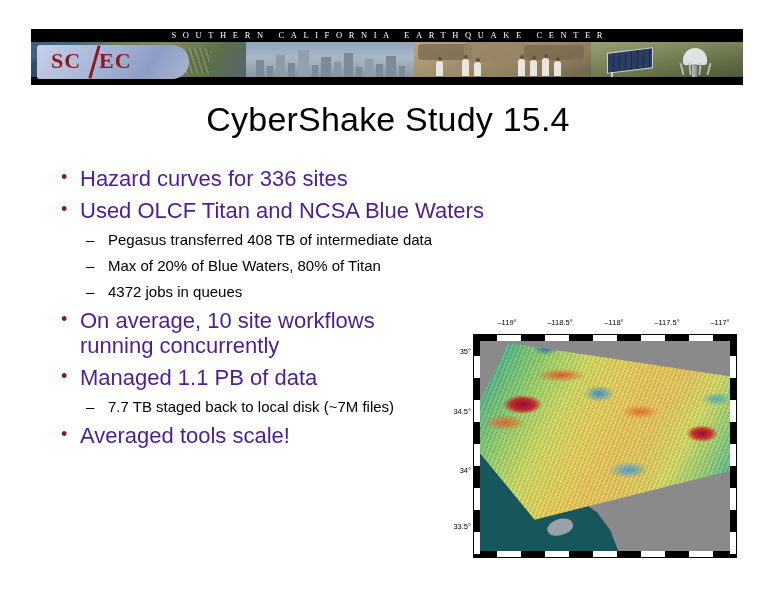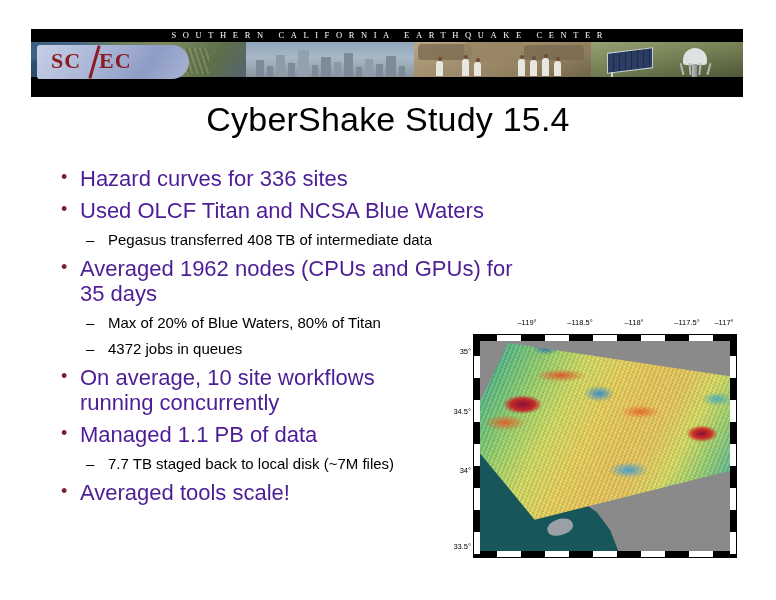--- a/index.html
+++ b/index.html
@@ -15,21 +15,21 @@
     font-family: "Liberation Sans", sans-serif;
     -webkit-font-smoothing: antialiased;
   }
 
   
   .banner {
     position: absolute;
     left: 31px;
     top: 29px;
     width: 712px;
-    height: 68px;
+    height: 56px;
     background: #000000;
     overflow: hidden;
   }
   .banner-strip {
     position: absolute;
     left: 0; top: 0;
     width: 100%;
     height: 13px;
     background: #000000;
     z-index: 6;
@@ -299,21 +299,20 @@
     box-sizing:border-box; border:1px solid #000; pointer-events:none;
   }
   .xt {
     position:absolute;
     top: 6px;
     font-size: 7.5px;
     color:#000;
     transform: translateX(-50%);
     white-space:nowrap;
     font-family:"Liberation Sans", sans-serif;
-    margin-left:20px;
   }
   .yt {
     position:absolute;
     left: 0px;
     font-size: 7.5px;
     color:#000;
     transform: translateY(-50%);
     white-space:nowrap;
     text-align:right;
     width: 19px;
@@ -383,21 +382,20 @@
     <span class="logo-text" style="left:62px;">EC</span>
   </div>
 </div>
 
 <div class="slide-title">CyberShake Study 15.4</div>
 
 <div class="content">
   <p class="b1">Hazard curves for 336 sites</p>
   <p class="b1">Used OLCF Titan and NCSA Blue Waters</p>
   <p class="b2">Pegasus transferred 408 TB of intermediate data</p>
-  <p class="b1">Averaged 1962 nodes (CPUs and GPUs) for 35 days</p>
   <p class="b2">Max of 20% of Blue Waters, 80% of Titan</p>
   <p class="b2">4372 jobs in queues</p>
   <p class="b1" style="width:350px;">On average, 10 site workflows running concurrently</p>
   <p class="b1">Managed 1.1 PB of data</p>
   <p class="b2">7.7 TB staged back to local disk (~7M files)</p>
   <p class="b1">Averaged tools scale!</p>
 </div>
 
 <div class="map-fig">
 
@@ -411,19 +409,19 @@
   <div class="tickbar tb-top"></div>
   <div class="tickbar tb-bottom"></div>
   <div class="tickbar vert tb-left"></div>
   <div class="tickbar vert tb-right"></div>
   <div class="frame-line"></div>
 
   <div class="xt" style="left:55px;">–119°</div>
   <div class="xt" style="left:108px;">–118.5°</div>
   <div class="xt" style="left:162px;">–118°</div>
   <div class="xt" style="left:215px;">–117.5°</div>
-  <div class="xt" style="left:252px;">–117°</div>
+  <div class="xt" style="left:268px;">–117°</div>
 
   <div class="yt" style="top:39px;">35°</div>
   <div class="yt" style="top:99px;">34.5°</div>
   <div class="yt" style="top:158px;">34°</div>
-  <div class="yt" style="top:234px;">33.5°</div>
+  <div class="yt" style="top:214px;">33.5°</div>
 </div>
 
 </body></html>

